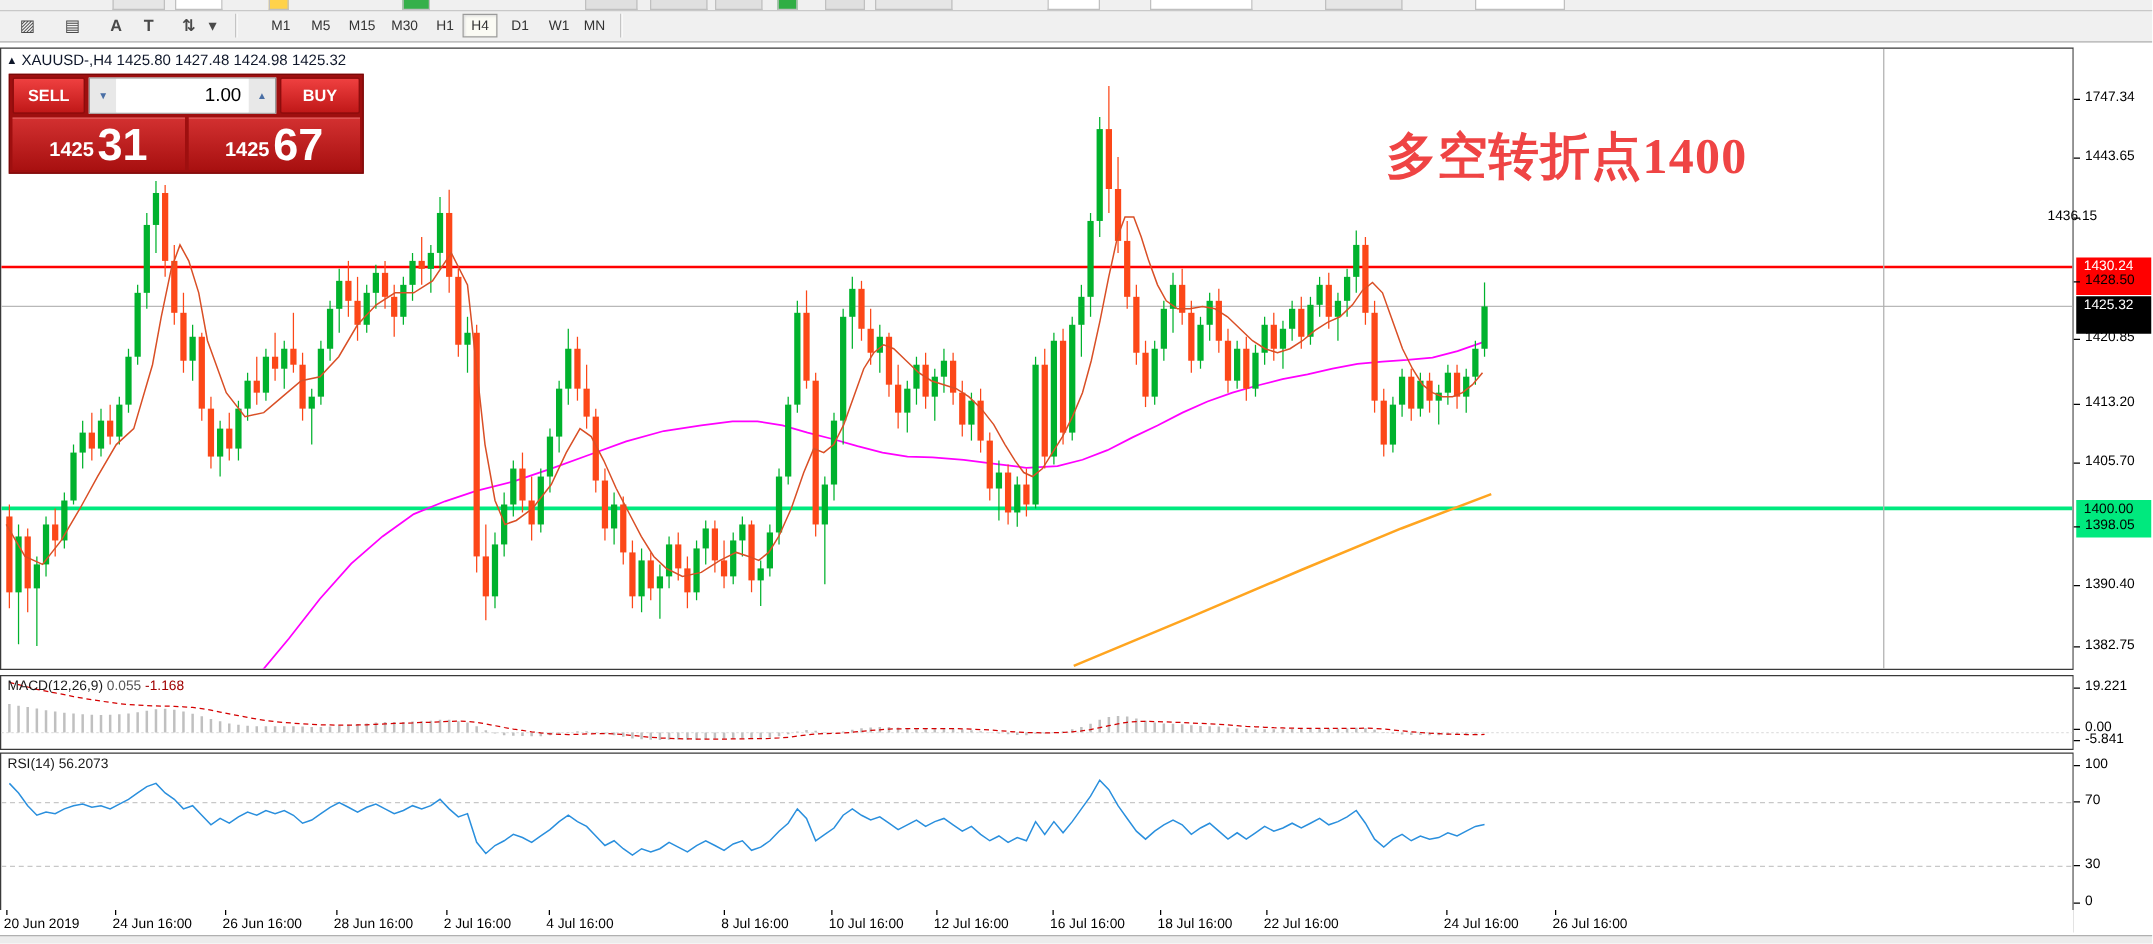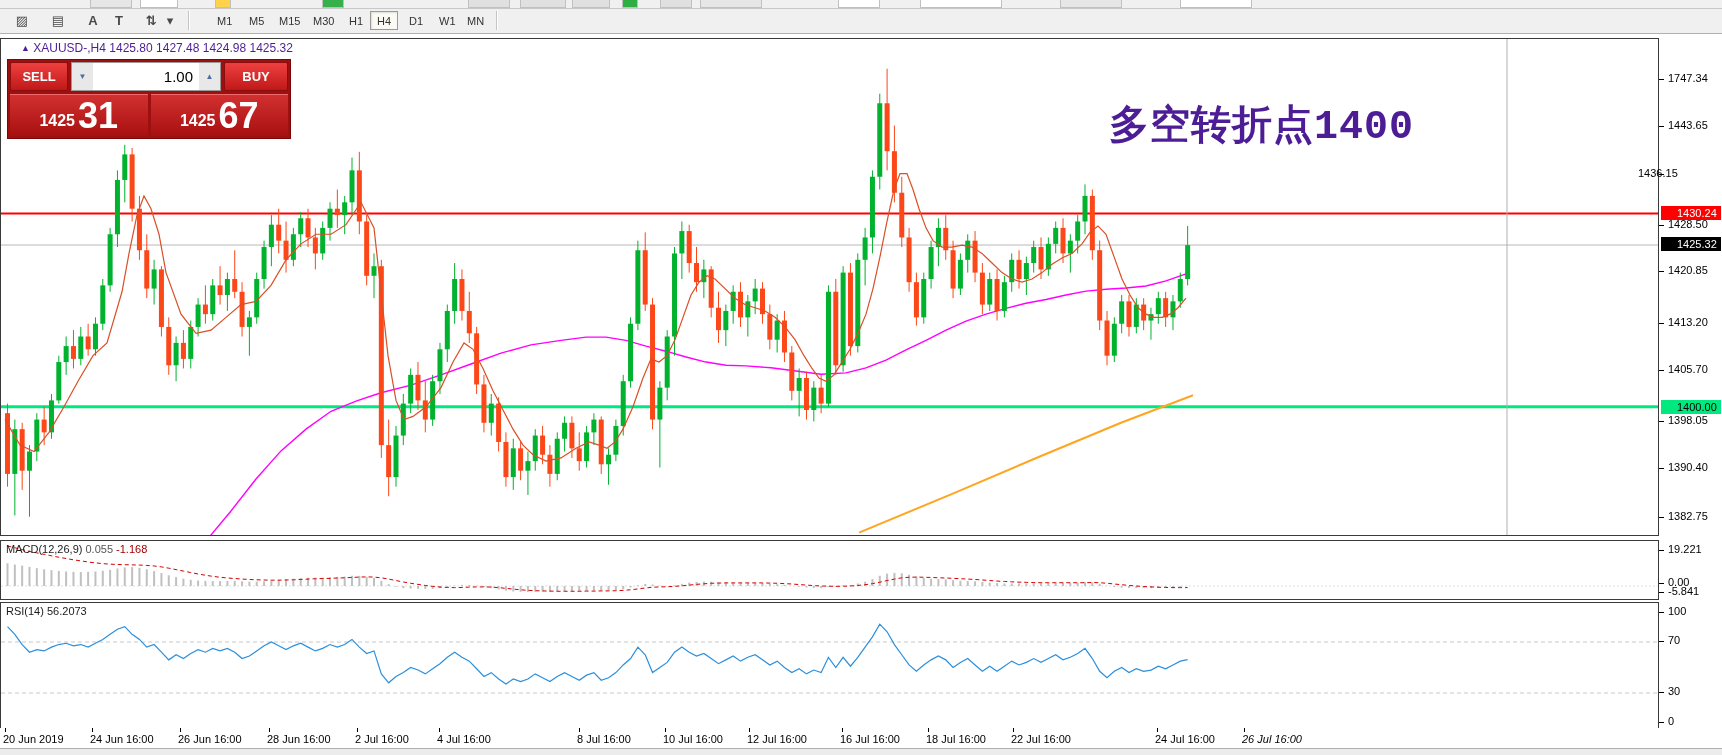--- a/index.html
+++ b/index.html
@@ -15,44 +15,44 @@
   .tb-sep{position:absolute;top:2px;width:1px;height:19px;background:#c4c4c4;box-shadow:1px 0 0 #fff;}
   .tf-btn{position:absolute;top:2px;height:19px;line-height:19px;padding:0 4px;font-size:11px;color:#333;
           text-align:center;background:transparent;border:1px solid transparent;}
   .tf-btn.active{background:#fbfbf4;border:1px solid #9a9a9a;box-shadow:inset 1px 1px 2px #ddd;}
   
   .panel{position:absolute;left:0;background:#fff;border:1px solid #3a3a3a;box-sizing:border-box;}
   #main-panel{top:38px;width:1659px;height:498px;}
   #macd-panel{top:540px;width:1659px;height:60px;}
   #rsi-panel{top:602px;width:1659px;height:144px;}
   .panel svg{position:absolute;left:0;top:0;}
-  .chart-title{position:absolute;left:20px;top:2px;font-size:12px;color:#4c1d95;white-space:nowrap;}
+  .chart-title{position:absolute;left:4px;top:2px;font-size:12px;color:#0f172a;white-space:nowrap;}
   .chart-title .mk{font-size:9px;position:relative;top:-1px;}
   .ind-label{position:absolute;left:5px;top:2px;font-size:11px;color:#1a1a1a;white-space:nowrap;}
   .ind-label .v1{color:#555;} .ind-label .v2{color:#a00000;}
-  .annotation{position:absolute;left:1108px;top:58px;font-size:40px;font-weight:bold;color:#4c1d95;
-              font-family:Liberation Mono, monospace;white-space:nowrap;letter-spacing:1px;}
+  .annotation{position:absolute;left:1108px;top:58px;font-size:40px;font-weight:bold;color:#ef4444;
+              font-family:Liberation Serif, serif;white-space:nowrap;letter-spacing:1px;}
   
   .trade-panel{position:absolute;left:6px;top:20px;width:284px;background:#9e0f0f;border:1px solid #7a0808;padding:2px;box-sizing:border-box;}
   .tp-top{display:flex;height:29px;gap:3px;margin-bottom:3px;}
   .tp-btn{border:1px solid #8c0d0d;background:linear-gradient(#ef4040,#c01818);color:#fff;font-size:13px;
           font-weight:bold;border-radius:2px;cursor:pointer;font-family:inherit;}
   .tp-sell{width:58px;} .tp-buy{width:64px;}
   .tp-vol{flex:1;display:flex;border:1px solid #999;background:#fff;}
   .vol-btn{width:21px;background:#e8e8e8;border:none;color:#4a6fa5;font-size:8px;cursor:pointer;}
   .vol-value{flex:1;text-align:right;padding:0 6px;font-size:15px;line-height:27px;color:#000;background:#fff;}
   .tp-prices{display:flex;gap:3px;height:42px;}
   .tp-price{flex:1;background:linear-gradient(#d23030,#a81010);border-top:1px solid #ef6a6a;
             display:flex;align-items:flex-end;justify-content:center;color:#fff;padding-bottom:2px;}
   .tp-price .small{font-size:16px;font-weight:bold;line-height:26px;margin-right:3px;}
   .tp-price .big{font-size:36px;font-weight:bold;line-height:36px;}
   
   .ax-label{position:absolute;font-size:11px;color:#000;white-space:nowrap;}
   .ax-tick{position:absolute;background:#000;}
-  .badge{position:absolute;left:1661px;width:60px;height:14px;line-height:14px;font-size:11px;padding-left:16px;box-sizing:border-box;}
+  .badge{position:absolute;left:1661px;width:60px;height:30px;line-height:14px;font-size:11px;padding-left:6px;box-sizing:border-box;}
   .badge.red{background:#ff0000;color:#fff;}
   .badge.black{background:#000;color:#fff;}
   .badge.green{background:#00e97e;color:#000;}
   .time-strip{position:absolute;left:0;top:728px;width:1659px;height:20px;background:#fff;}
   .bottom-strip{position:absolute;left:0;top:748px;width:1722px;height:7px;background:#ececec;border-top:1px solid #b0b0b0;}
   .right-rail{position:absolute;left:1659px;top:38px;width:63px;height:710px;background:#fff;}
 </style>
 </head>
 <body>
 
@@ -709,14 +709,14 @@
     <div class="ax-label" style="left: 747px; top: 733px;">12 Jul 16:00</div>
     <div class="ax-tick" style="left: 842px; top: 728px; width: 1px; height: 4px;"></div>
     <div class="ax-label" style="left: 840px; top: 733px;">16 Jul 16:00</div>
     <div class="ax-tick" style="left: 928px; top: 728px; width: 1px; height: 4px;"></div>
     <div class="ax-label" style="left: 926px; top: 733px;">18 Jul 16:00</div>
     <div class="ax-tick" style="left: 1013px; top: 728px; width: 1px; height: 4px;"></div>
     <div class="ax-label" style="left: 1011px; top: 733px;">22 Jul 16:00</div>
     <div class="ax-tick" style="left: 1157px; top: 728px; width: 1px; height: 4px;"></div>
     <div class="ax-label" style="left: 1155px; top: 733px;">24 Jul 16:00</div>
     <div class="ax-tick" style="left: 1244px; top: 728px; width: 1px; height: 4px;"></div>
-    <div class="ax-label" style="left: 1242px; top: 733px; font-style: italic;">26 Jul 16:00</div>
+    <div class="ax-label" style="left: 1242px; top: 733px;">26 Jul 16:00</div>
   </div>
 
 </body></html>

